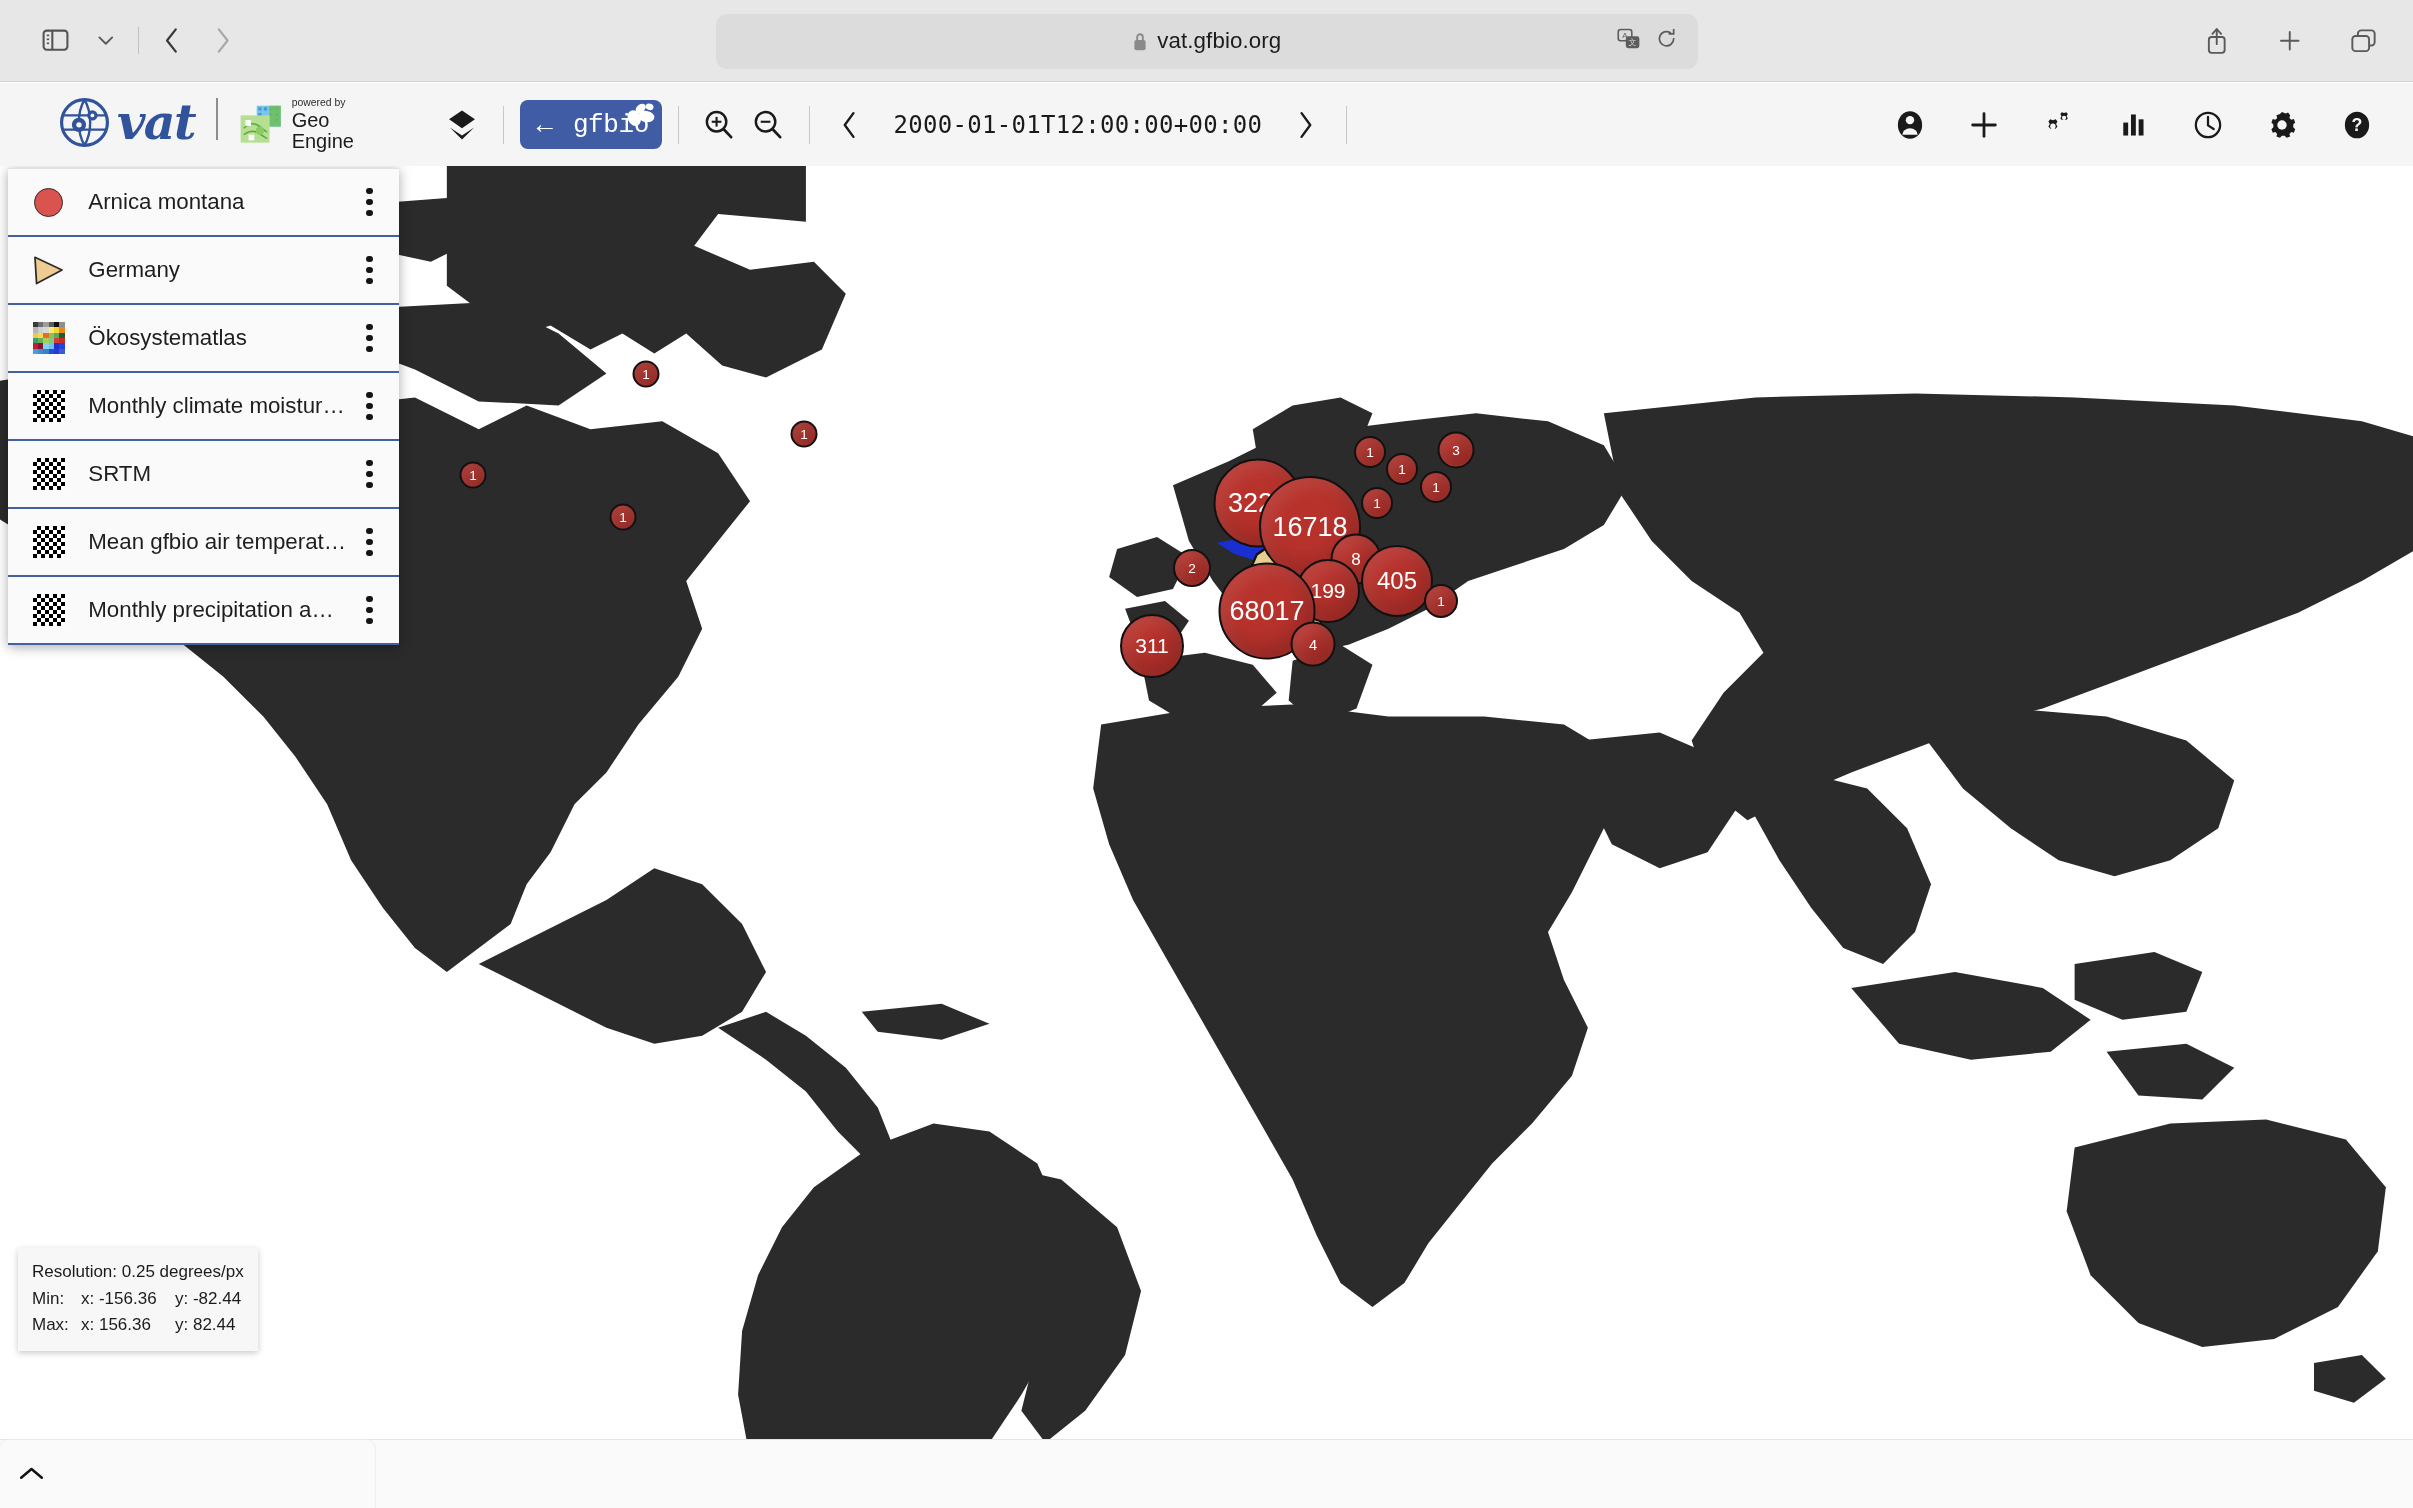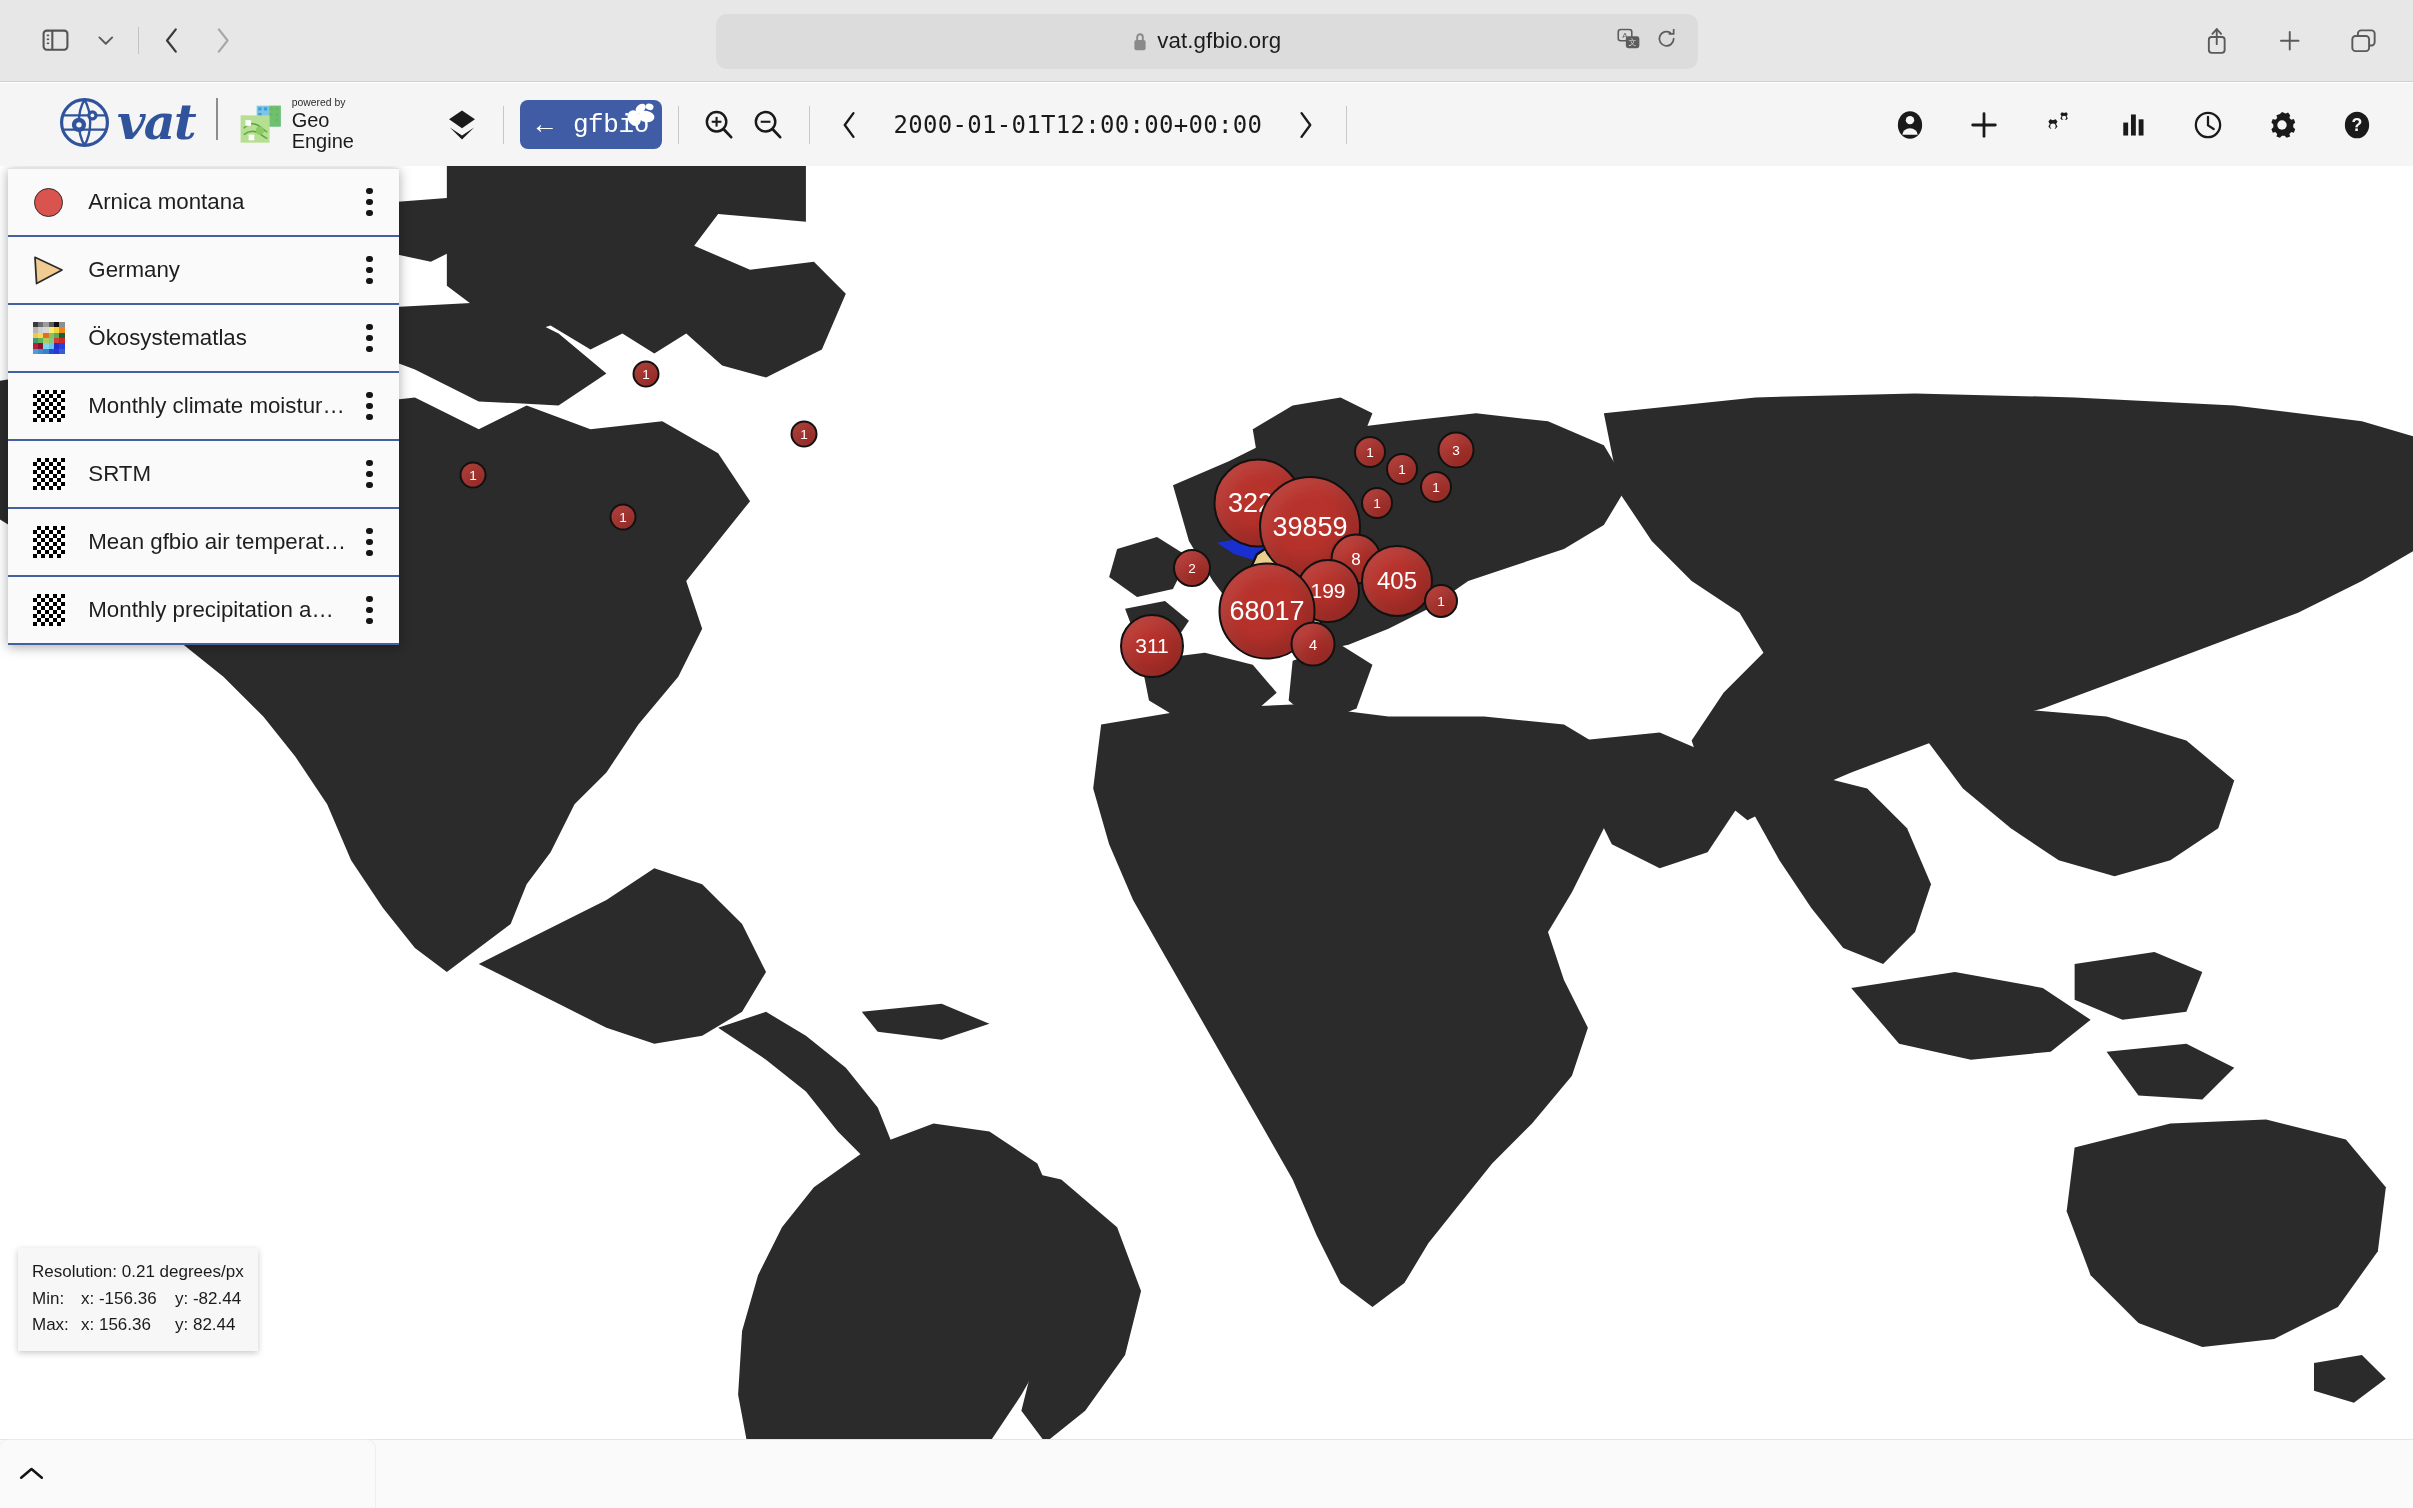--- a/index.html
+++ b/index.html
@@ -497,21 +497,21 @@
       <div class="cluster" style="left: 1436px; top: 321px; width: 32px; height: 32px; background: rgb(184, 50, 44); border-color: rgb(17, 17, 17); font-size: 13.6px;">
         <span>1</span>
       </div>
       <div class="cluster" style="left: 1377px; top: 337px; width: 32px; height: 32px; background: rgb(184, 50, 44); border-color: rgb(17, 17, 17); font-size: 13.6px;">
         <span>1</span>
       </div>
       <div class="cluster" style="left: 1258px; top: 337px; width: 89px; height: 89px; background: rgb(184, 50, 44); border-color: rgb(17, 17, 17); font-size: 27px;">
         <span>3228</span>
       </div>
       <div class="cluster" style="left: 1310px; top: 361px; width: 102px; height: 102px; background: rgb(184, 50, 44); border-color: rgb(17, 17, 17); font-size: 27px;">
-        <span>39859</span>
+        <span>16718</span>
       </div>
       <div class="cluster" style="left: 1192px; top: 402px; width: 38px; height: 38px; background: rgb(184, 50, 44); border-color: rgb(17, 17, 17); font-size: 13.6px;">
         <span>2</span>
       </div>
       <div class="cluster" style="left: 1356px; top: 393px; width: 51px; height: 51px; background: rgb(184, 50, 44); border-color: rgb(17, 17, 17); font-size: 17px;">
         <span>8</span>
       </div>
       <div class="cluster" style="left: 1397px; top: 415px; width: 72px; height: 72px; background: rgb(184, 50, 44); border-color: rgb(17, 17, 17); font-size: 24px;">
         <span>405</span>
       </div>
@@ -526,21 +526,21 @@
       </div>
       <div class="cluster" style="left: 1152px; top: 480px; width: 64px; height: 64px; background: rgb(184, 50, 44); border-color: rgb(17, 17, 17); font-size: 21px;">
         <span>311</span>
       </div>
       <div class="cluster" style="left: 1313px; top: 478px; width: 45px; height: 45px; background: rgb(184, 50, 44); border-color: rgb(17, 17, 17); font-size: 14.7px;">
         <span>4</span>
       </div>
     </div>
 
   <div class="res-box">
-    <div>Resolution: 0.21 degrees/px</div>
+    <div>Resolution: 0.25 degrees/px</div>
     <div class="res-row">
       <span class="res-k">Min:</span>
       <span class="res-x">x: -156.36</span>
       <span>y: -82.44</span>
     </div>
     <div class="res-row">
       <span class="res-k">Max:</span>
       <span class="res-x">x: 156.36</span>
       <span>y: 82.44</span>
     </div>

